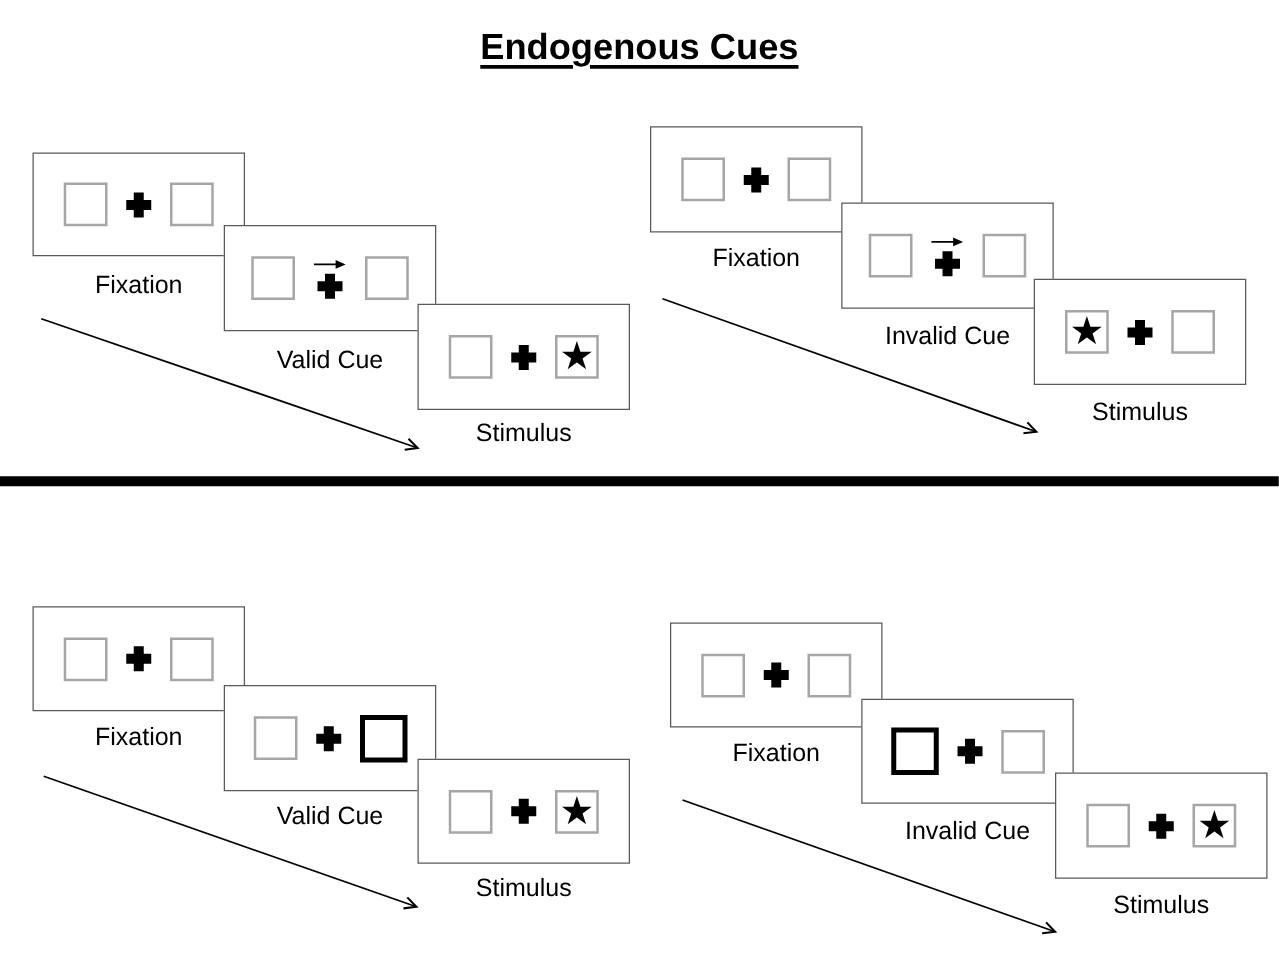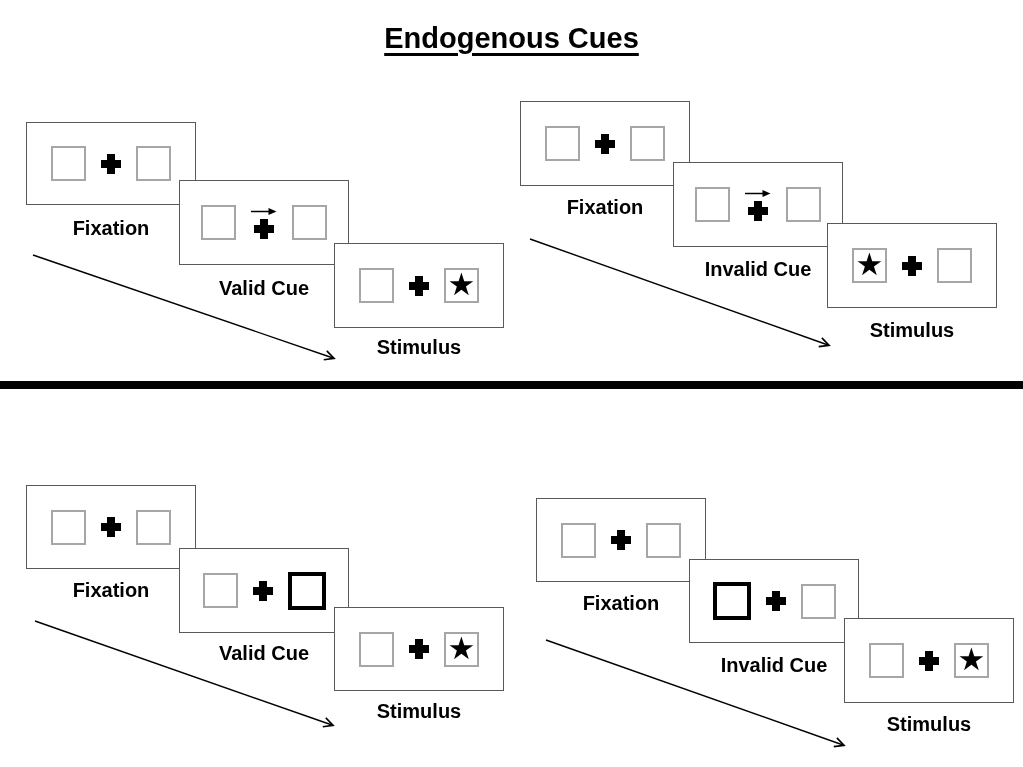--- a/index.html
+++ b/index.html
@@ -38,21 +38,21 @@
     content:""; position:absolute; left:0; top:6px; width:20px; height:8px;
     background:var(--ink,#000);
   }
   .plus::after {
     content:""; position:absolute; left:6px; top:0; width:8px; height:20px;
     background:var(--ink,#000);
   }
   .cuecol { display:flex; flex-direction:column; align-items:center; gap:3px; flex:0 0 auto; }
   .star { font-size:31px; line-height:1; transform:translateY(-1px); color:var(--ink,#000); }
   .lbl {
-    position:absolute; text-align:center; font-size:20px; font-weight:bold;
+    position:absolute; text-align:center; font-size:20px; font-weight:normal;
     color:var(--ink,#000); white-space:nowrap;
   }
   svg { color:var(--ink,#000); }
   .arrow { position:absolute; overflow:visible; }
 </style>
 </head>
 <body>
 
 <div class="stage">
 

